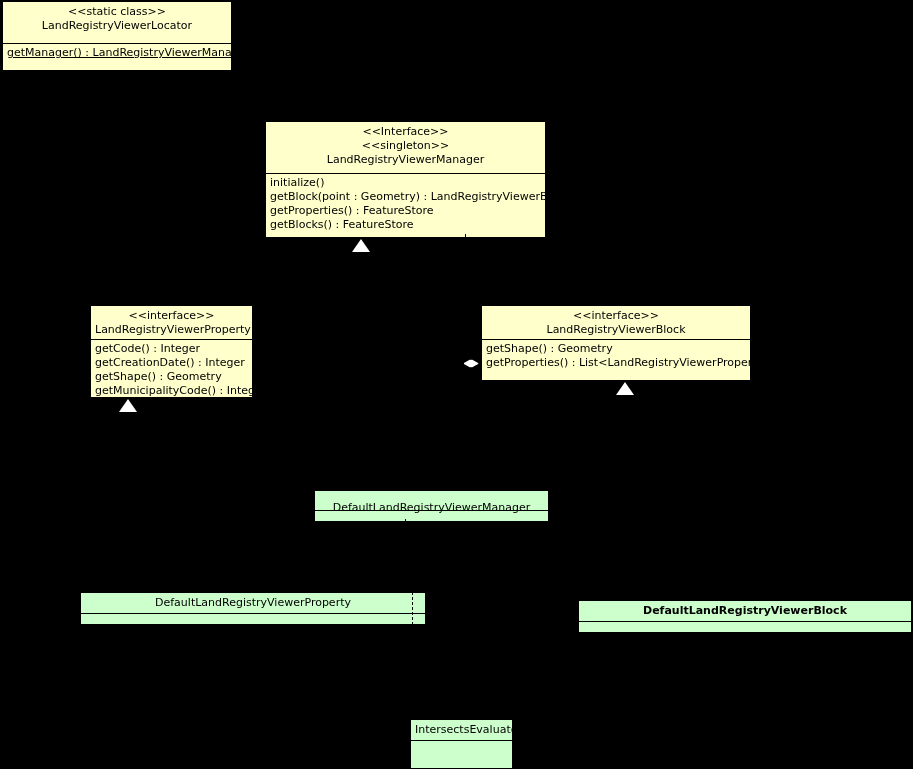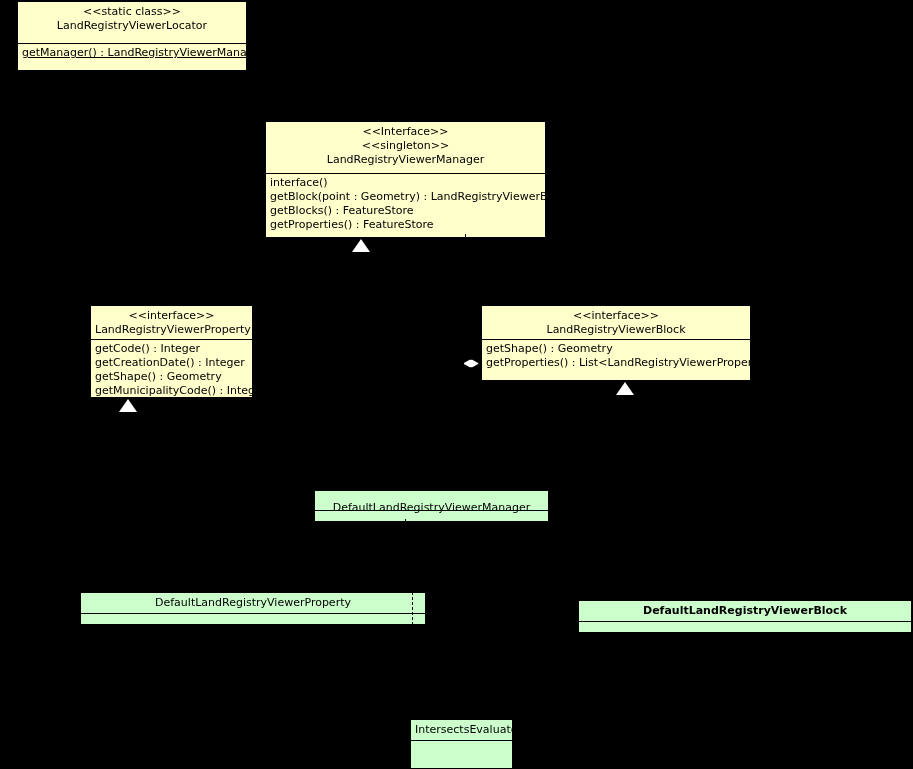--- a/index.html
+++ b/index.html
@@ -100,41 +100,41 @@
     position: absolute;
     background: #000000;
     width: 1px; height: 3px;
   }
 </style>
 </head>
 <body>
 
 <div id="diagram">
 
-  <div class="uml-box iface" style="left:17px; top:1px; width:230px; height:70px;">
+  <div class="uml-box iface" style="left:2px; top:1px; width:230px; height:70px;">
     <div class="compartment c-header" style="height:41px;">
       <div class="stereo">&lt;&lt;static class&gt;&gt;</div>
       <div class="cname">LandRegistryViewerLocator</div>
     </div>
     <div class="compartment c-body">
       <span class="member underline">getManager() : LandRegistryViewerManager</span>
     </div>
   </div>
 
   <div class="uml-box iface" style="left:265px; top:121px; width:281px; height:117px;">
     <div class="compartment c-header" style="height:51px;">
       <div class="stereo">&lt;&lt;Interface&gt;&gt;</div>
       <div class="stereo">&lt;&lt;singleton&gt;&gt;</div>
       <div class="cname">LandRegistryViewerManager</div>
     </div>
     <div class="compartment c-body">
-      <span class="member">interface()</span>
+      <span class="member">initialize()</span>
       <span class="member">getBlock(point : Geometry) : LandRegistryViewerBlock</span>
+      <span class="member">getProperties() : FeatureStore</span>
       <span class="member">getBlocks() : FeatureStore</span>
-      <span class="member">getProperties() : FeatureStore</span>
     </div>
   </div>
   <div class="tick" style="left:465px; top:234px; height:4px;"></div>
 
   <div class="tri-up" style="left:352px; top:239px;"></div>
   <div class="vline" style="left:361px; top:252px; height:0px;"></div>
 
   <div class="uml-box iface" style="left:90px; top:305px; width:163px; height:93px;">
     <div class="compartment c-header" style="height:33px;">
       <div class="stereo">&lt;&lt;interface&gt;&gt;</div>

